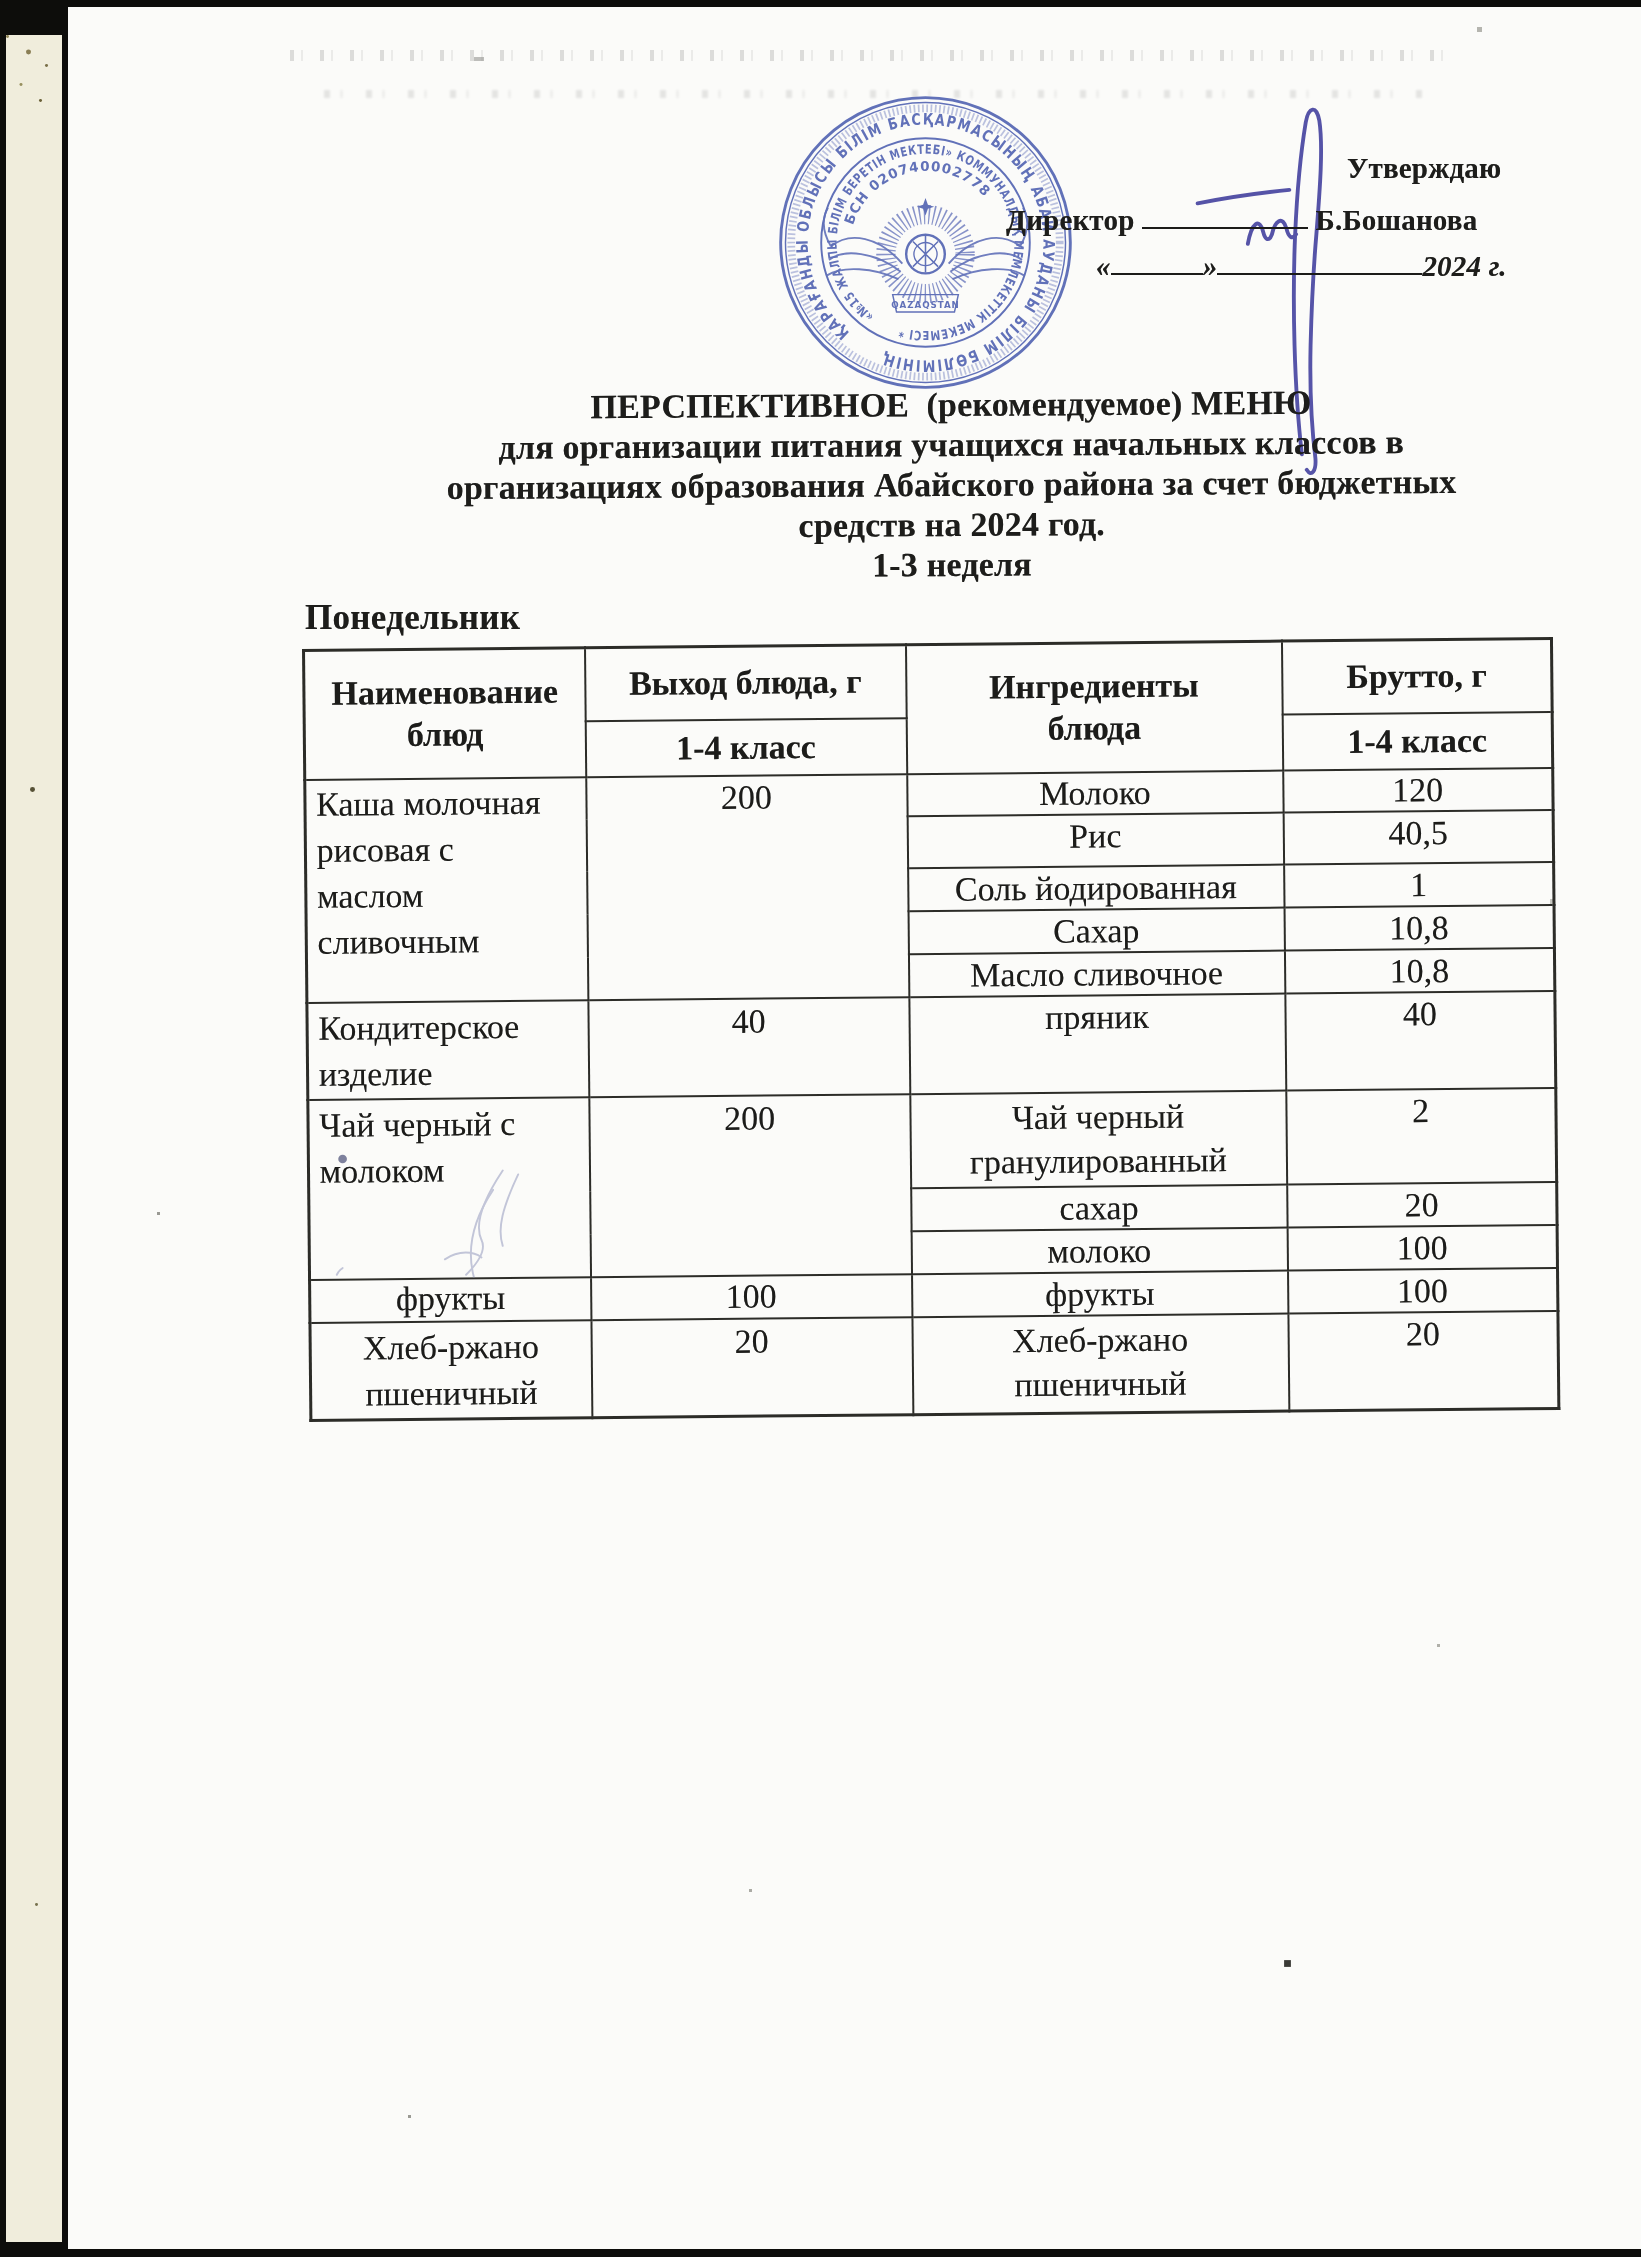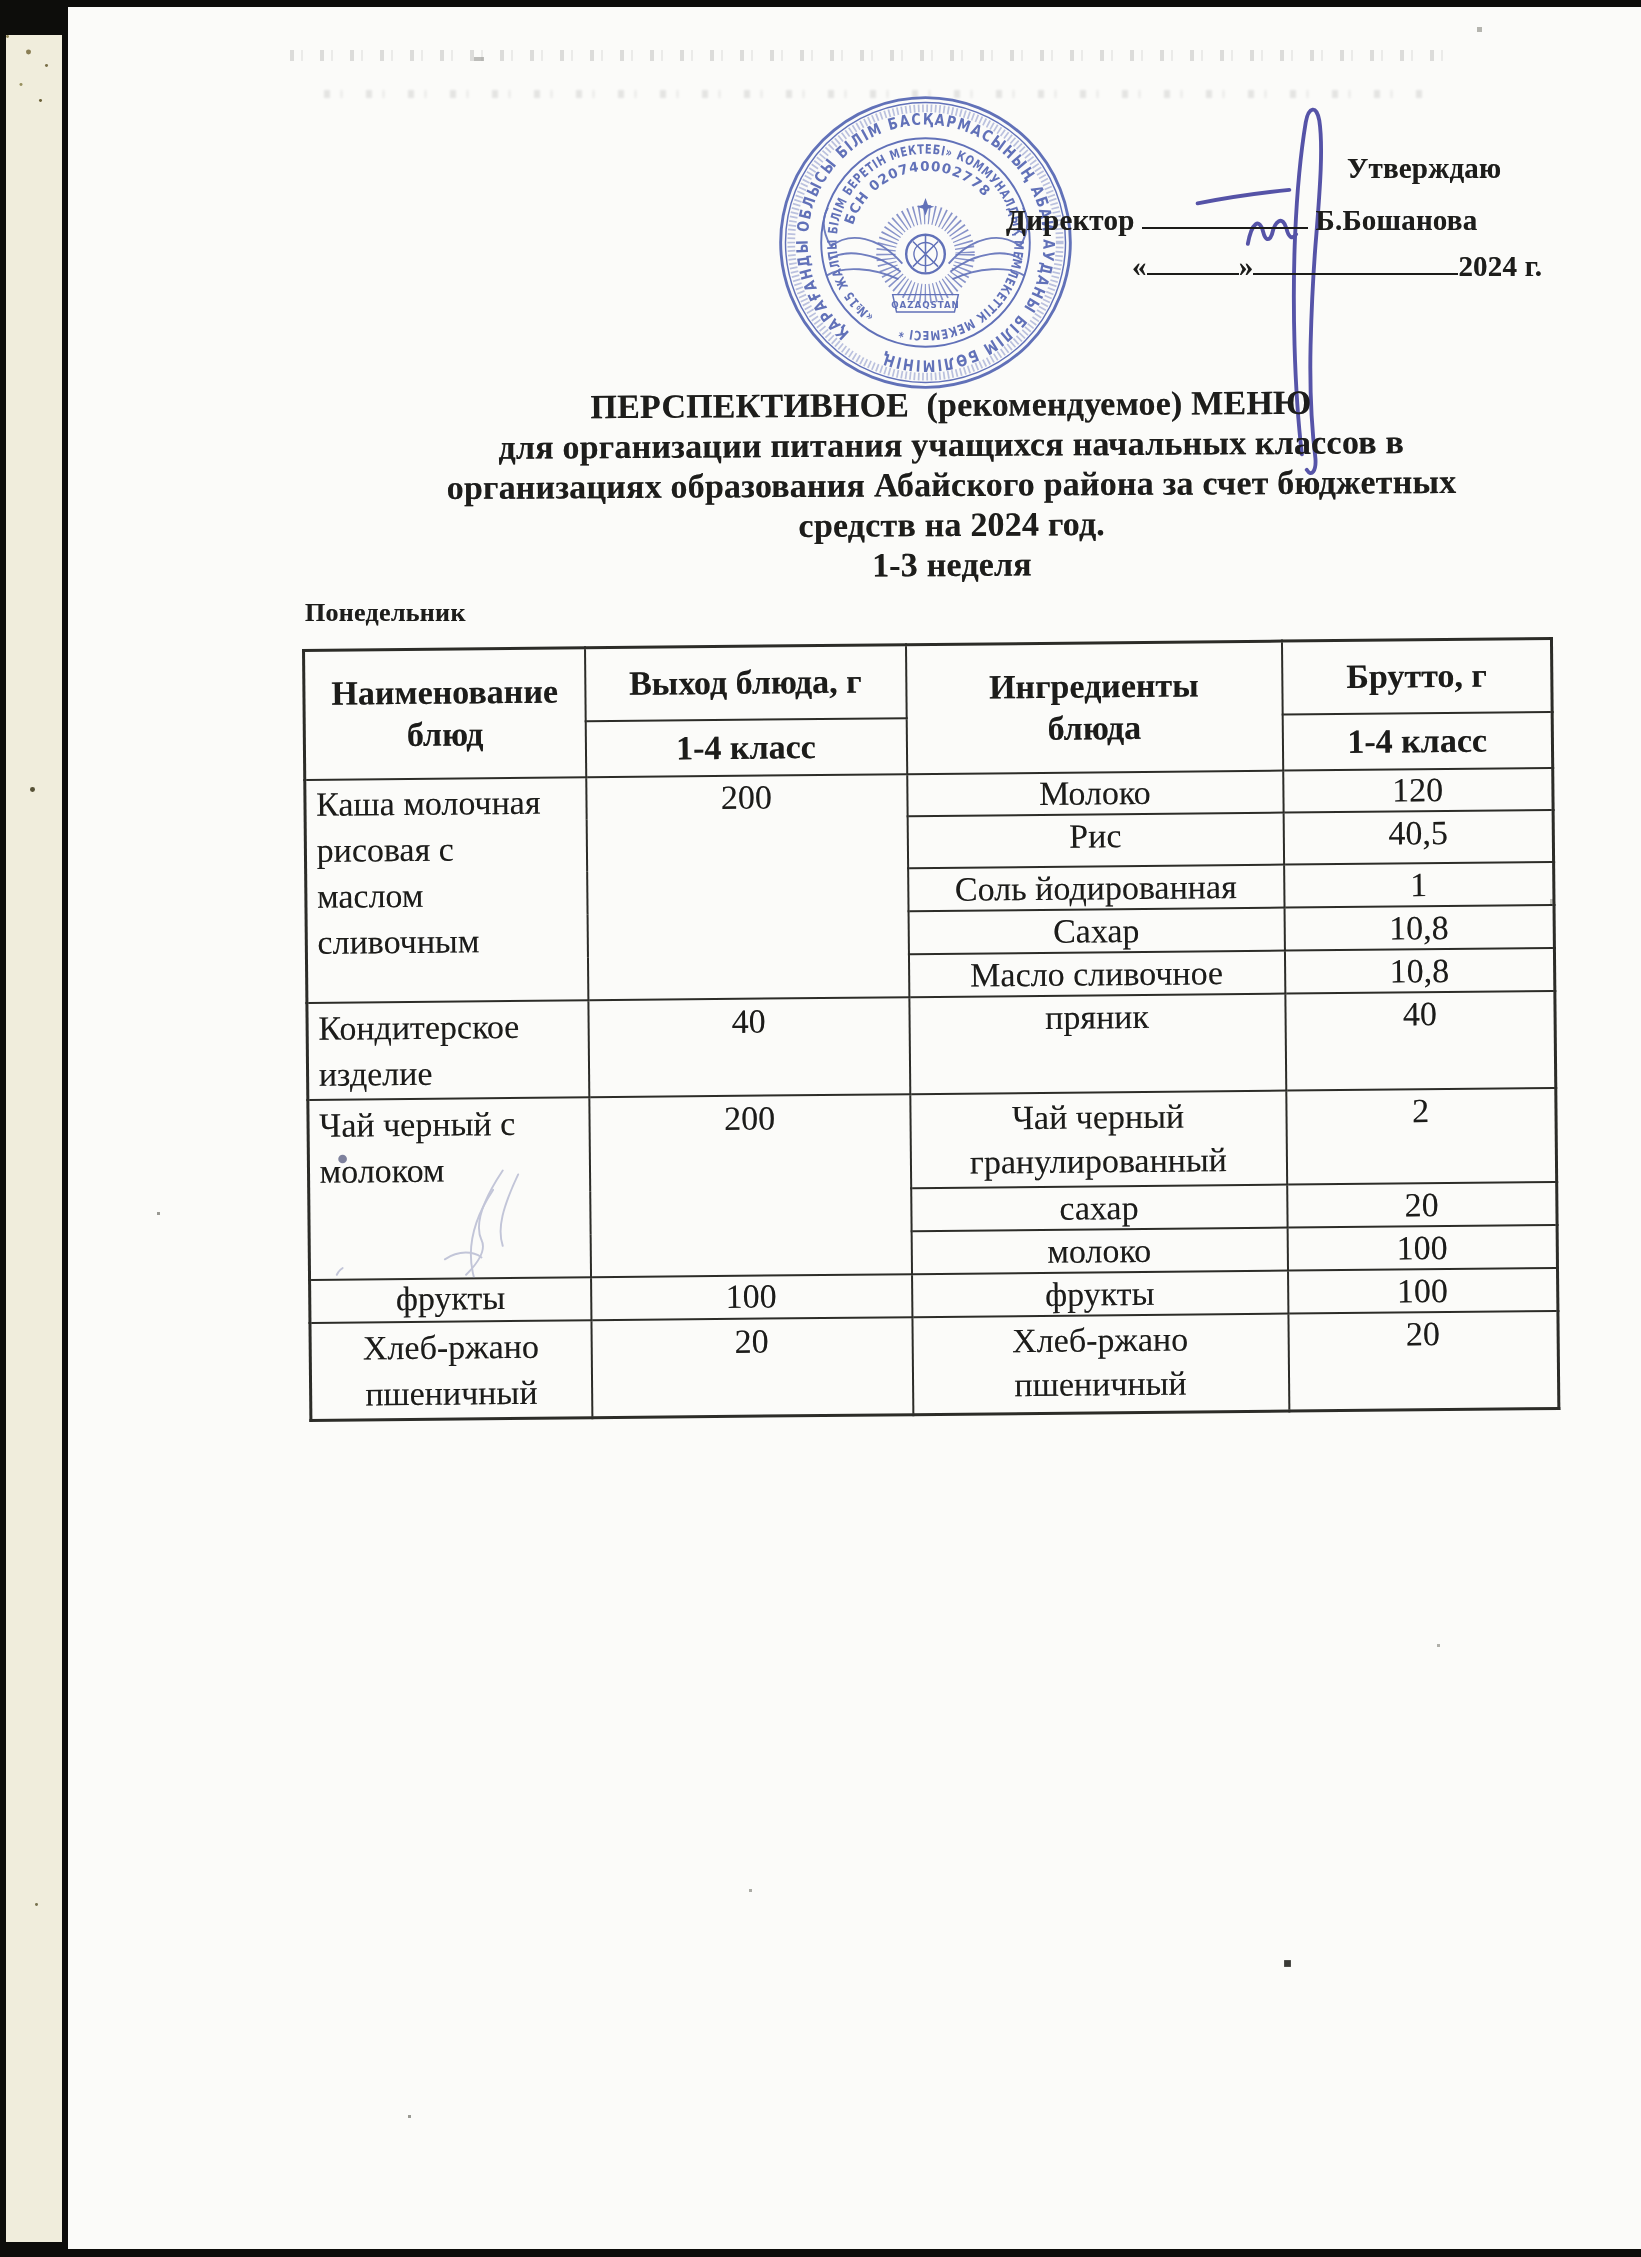--- a/index.html
+++ b/index.html
@@ -19,29 +19,29 @@
   .noise-dashes{position:absolute;left:406px;top:50px;width:9.7px;height:3.9px;background:#8a8a86;opacity:.55;
     box-shadow:77px -3.9px 0 0 #91918d, 183px 2.9px 0 0 #878783, 270px -5.8px 0 0 #95958f, 328px 5.8px 0 0 #8d8d89,
                541px -9.7px 0 0 #90908a, 676px -1.9px 0 0 #8888841, 850px -11.6px 0 0 #909088, 1004px -26px 0 0 #9a9a92, 1006px -6.8px 0 0 #a0a098;}
   .speckles{position:absolute;left:0;top:0;width:2.9px;height:2.9px;background:transparent;
     box-shadow:1218px 1955px 0 1.9px #3a3a36, 340px 2108px 0 0 #9a9a94, 681px 1882px 0 0 #ababa5,
                1369px 1637px 0 0 #b0b0aa, 89px 1205px 0 0 #9a9a94, 1483px 893px 0 1px #c6c6c0, 1410px 21px 0 1px #b5b5af;}
   
   .approve-line{position:absolute;font-weight:bold;font-size:29px;letter-spacing:0.2px;white-space:nowrap;text-shadow:0 0 0.6px rgba(20,20,20,.5);}
   .l-approve{left:1279px;top:145px;}
   .l-director{left:917px;top:193px;margin-left:21px;}
-  .l-date{left:1064px;top:239px;}
+  .l-date{left:1028px;top:239px;font-style:italic;}
   .bl{display:inline-block;height:.95em;border-bottom:2.9px solid #1b1b19;}
   .w170{width:166px;margin-right:7.7px;} .w95{width:92px;} .w212{width:205px;}
   
   .title{position:absolute;left:309px;top:378px;width:1149px;text-align:center;font-weight:bold;font-size:34px;
     line-height:40px;letter-spacing:0.2px;transform:rotate(-.35deg);text-shadow:0 0 0.6px rgba(20,20,20,.5);}
   .title .title-ln{white-space:pre-wrap;}
   
-  .day{position:absolute;left:237px;top:591px;font-weight:bold;font-size:26px;letter-spacing:0.3px;text-shadow:0 0 0.6px rgba(20,20,20,.5);}
+  .day{position:absolute;left:237px;top:591px;font-weight:bold;font-size:35px;letter-spacing:0.3px;text-shadow:0 0 0.6px rgba(20,20,20,.5);}
   
   .menu-wrap{position:absolute;left:234px;top:642px;transform:rotate(-.55deg);transform-origin:0 0;}
   table.menu{border-collapse:collapse;table-layout:fixed;width:1247px;font-size:34px;color:#1c1c1a;text-shadow:0 0 0.5px rgba(25,25,25,.45);}
   table.menu th,table.menu td{border:2.9px solid #2c2c28;padding:1.9px 9.7px;}
   table.menu{border:3.9px solid #2c2c28;}
   th.hd{font-weight:bold;vertical-align:middle;text-align:center;line-height:42px;}
   th.hd .hspan{display:inline-block;}
   .hspan.narrow1{max-width:246px;} .hspan.narrow3{max-width:290px;}
   td{vertical-align:top;}
   td.nm{text-align:left;padding-left:11.6px;padding-top:5.8px;}

